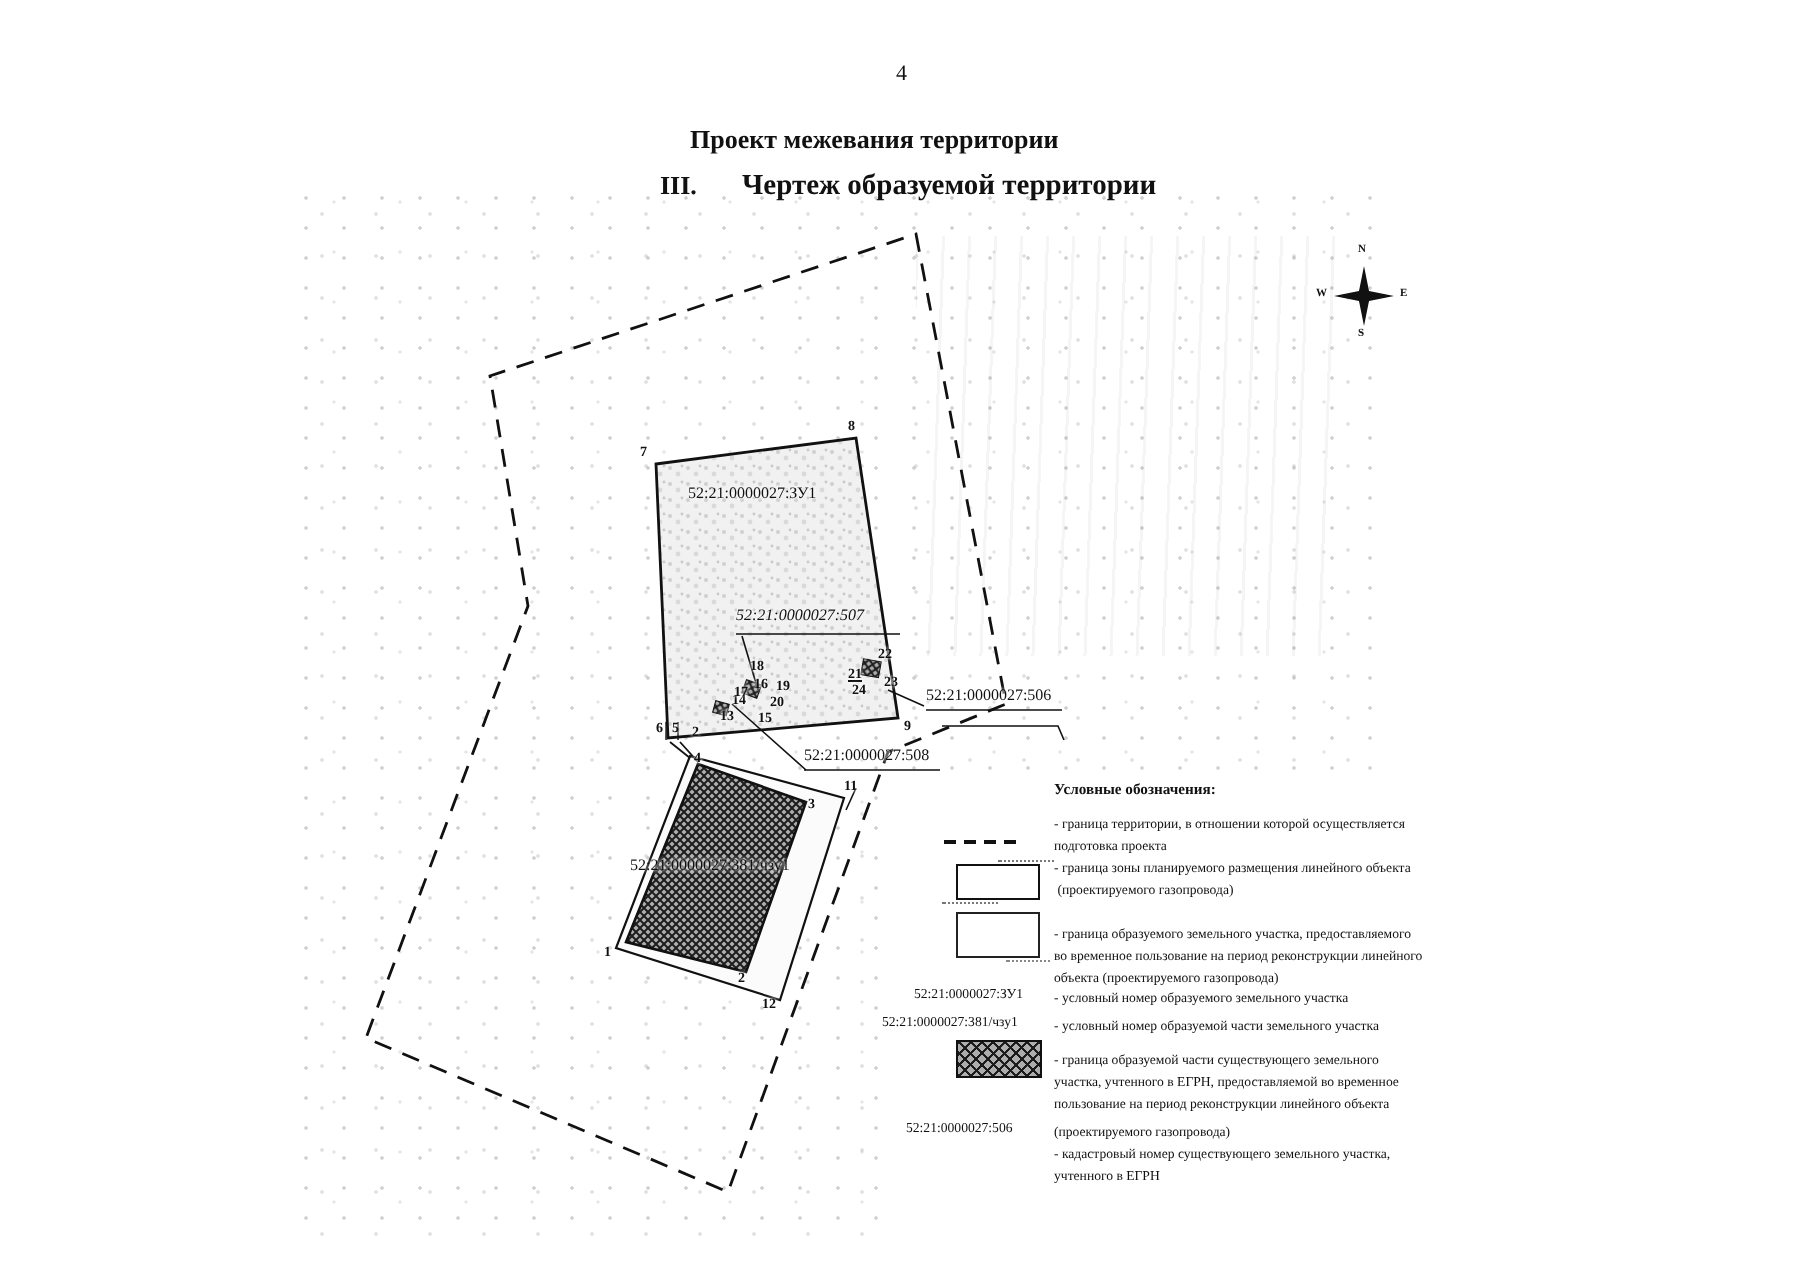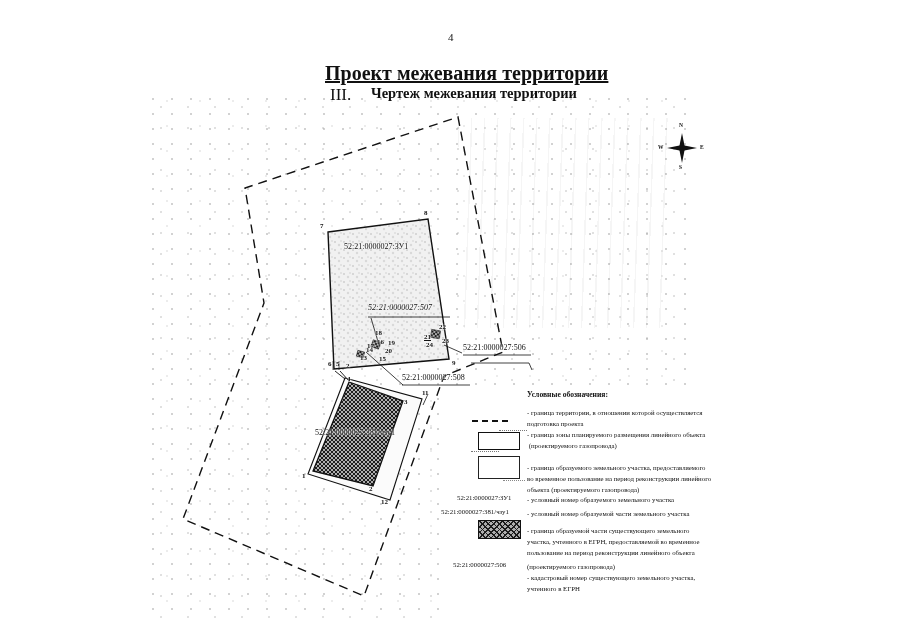--- a/index.html
+++ b/index.html
@@ -1,21 +1,21 @@
 <!DOCTYPE html>
 <html><head>
 <meta charset="utf-8">
 <style>
   html,body{margin:0;padding:0;background:#fff;}
   body{width:905px;height:640px;position:relative;overflow:hidden;
        font-family:"Liberation Serif","DejaVu Serif",serif;color:#111;}
   
   .pagenum{position:absolute;left:448px;top:31px;font-size:11px;}
-  .title1{position:absolute;left:325px;top:62px;font-size:20px;font-weight:bold;text-decoration:underline;}
-  .title2-num{position:absolute;left:330px;top:85px;font-size:17px;font-weight:normal;}
+  .title1{position:absolute;left:345px;top:62px;font-size:13px;font-weight:bold;}
+  .title2-num{position:absolute;left:330px;top:85px;font-size:13px;font-weight:bold;}
   .title2{position:absolute;left:371px;top:85px;font-size:14.5px;font-weight:bold;}
   
   #map{position:absolute;left:0;top:0;width:905px;height:640px;}
   .speckle{position:absolute;opacity:.7;pointer-events:none;
     background-image:
       radial-gradient(circle at 3px 4px, rgba(110,110,110,.45) .7px, transparent 1.1px),
       radial-gradient(circle at 11px 12px, rgba(110,110,110,.30) .7px, transparent 1.1px),
       radial-gradient(circle at 17px 6px, rgba(110,110,110,.25) .6px, transparent 1px);
     background-size:19px 15px,27px 21px,33px 25px;}
   .sp1{left:150px;top:95px;width:540px;height:300px;}
@@ -45,21 +45,21 @@
                      repeating-linear-gradient(135deg,#1c1c1c 0 1px,transparent 1px 4px);}
 </style>
 </head>
 <body>
 
 <div>
 
   <div class="pagenum">4</div>
   <div class="title1">Проект межевания территории</div>
   <div class="title2-num">III.</div>
-  <div class="title2">Чертеж межевания территории</div>
+  <div class="title2">Чертеж образуемой территории</div>
 
   <div id="map">
     <div class="speckle sp1"></div>
     <div class="speckle sp2"></div>
     <div class="stripes"></div>
 
     <svg width="905" height="640" viewBox="0 0 905 640">
       <defs>
         <pattern id="ps" width="9" height="8" patternUnits="userSpaceOnUse">
           <rect width="9" height="8" fill="#f1f1f1"></rect>

